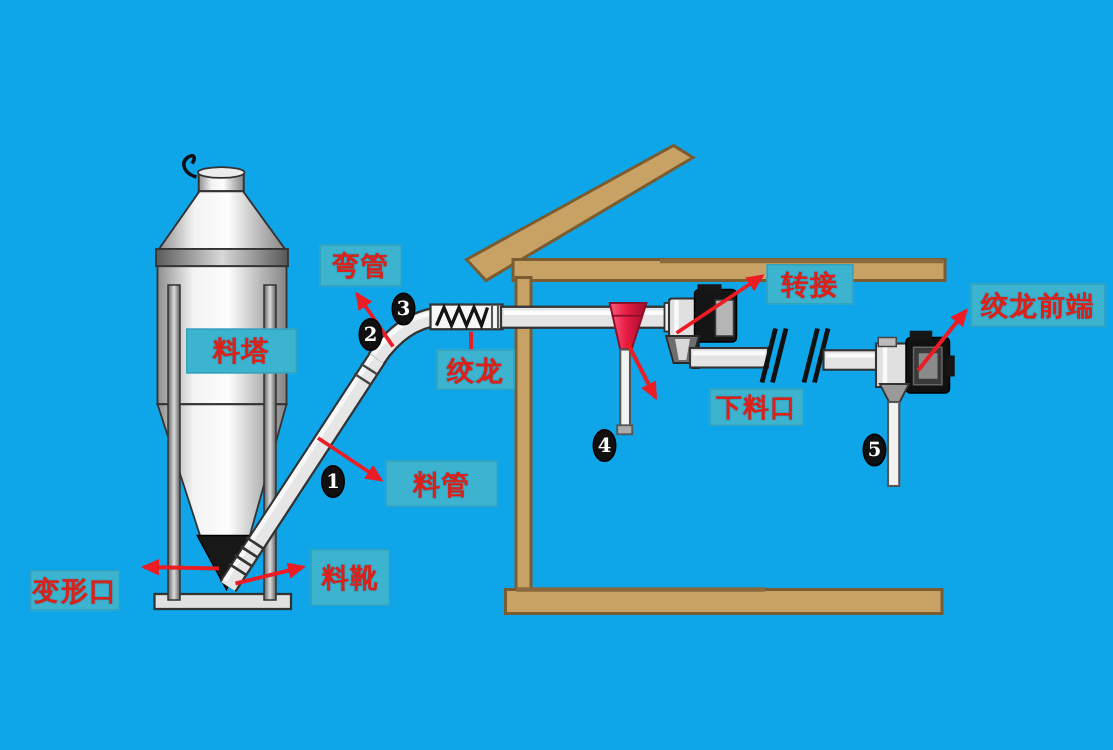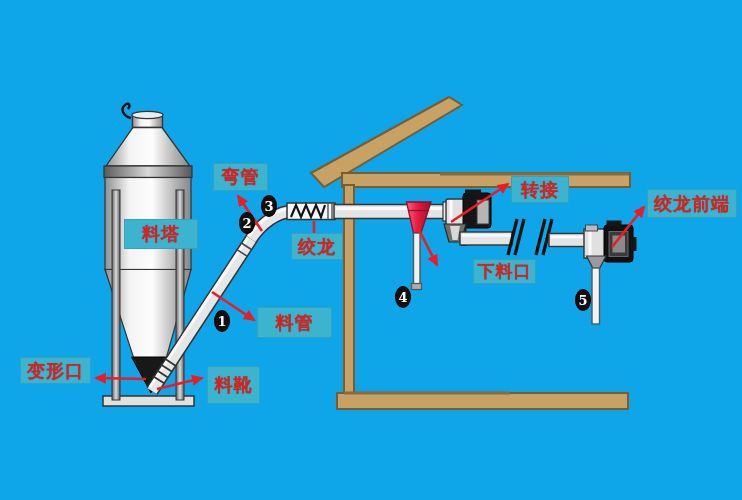--- a/index.html
+++ b/index.html
@@ -20,21 +20,21 @@
     font-size:13px;display:flex;align-items:center;justify-content:center;box-sizing:border-box;
   }
   
   #lbl-bend      {left:213px;top:163px;width:55px;height:28px;}
   #lbl-tower     {left:124px;top:219px;width:74px;height:30px;}
   #lbl-auger     {left:291px;top:233px;width:52px;height:27px;}
   #lbl-adapter   {left:511px;top:176px;width:58px;height:27px;}
   #lbl-augerfront{left:647px;top:189px;width:90px;height:29px;}
   #lbl-discharge {left:439px;top:259px;width:63px;height:25px;font-size:17px;margin-left:34px;}
   #lbl-feedpipe  {left:257px;top:307px;width:75px;height:31px;}
-  #lbl-deform    {left:20px; top:357px;width:71px;height:27px;}
+  #lbl-deform    {left:20px; top:380px;width:60px;height:27px;}
   #lbl-boot      {left:207px;top:366px;width:53px;height:38px;}
   #mk-1{left:214px;top:310px;}
   #mk-2{left:239px;top:212px;}
   #mk-3{left:261px;top:195px;}
   #mk-4{left:395px;top:286px;}
   #mk-5{left:575px;top:289px;}
 </style>
 </head>
 <body>
 

